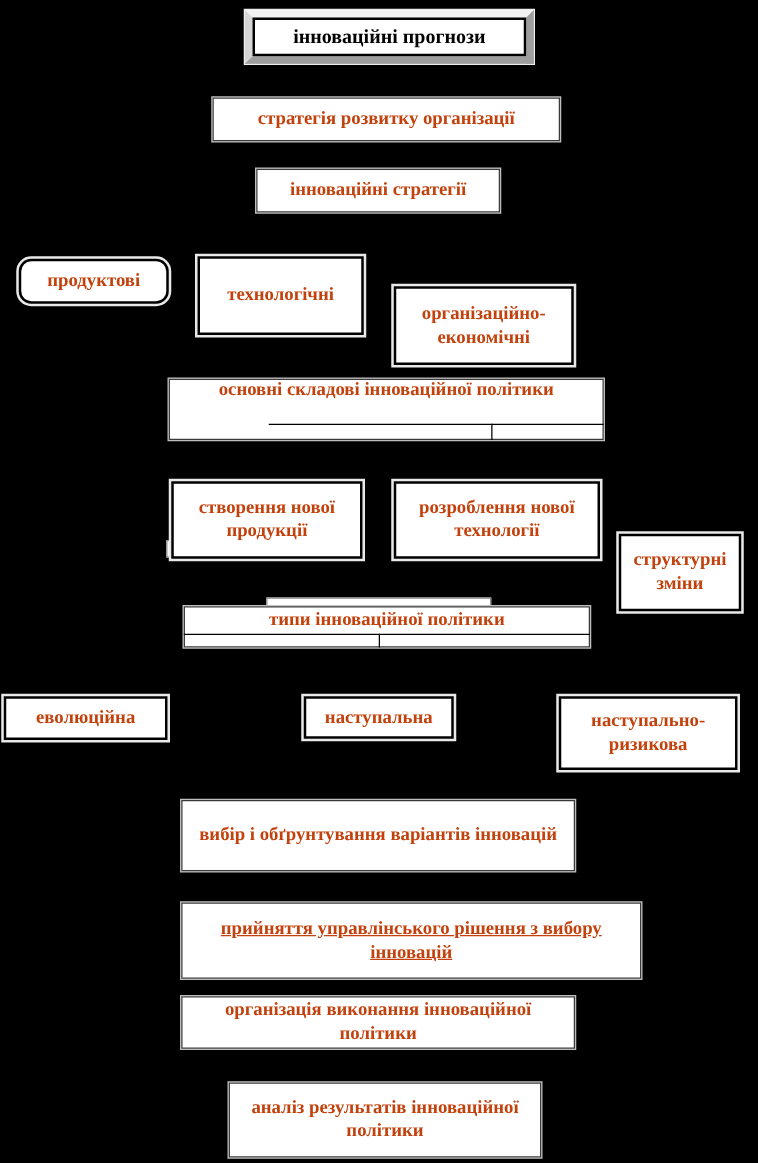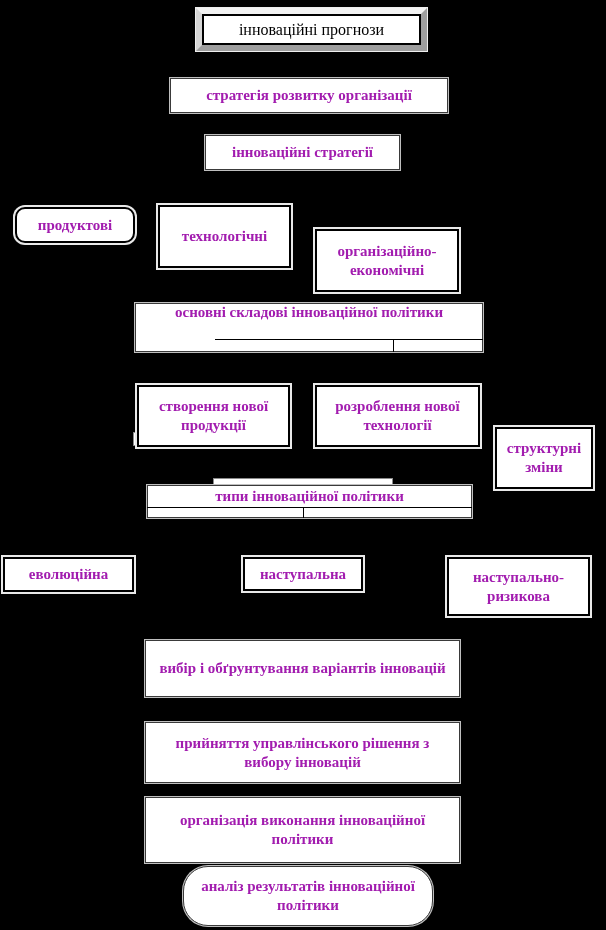--- a/index.html
+++ b/index.html
@@ -2,40 +2,40 @@
 <html><head>
 <meta charset="utf-8">
 <style>
   html,body { margin:0; padding:0; background:#000; }
   .canvas {
     position:relative; width:606px; height:930px; background:#000;
     font-family:"Liberation Serif","DejaVu Serif",serif;
     overflow:hidden;
   }
   .node {
-    position:absolute; background:#fff; color:#a21caf;
+    position:absolute; background:#fff; color:#c2410c;
     display:flex; align-items:center; justify-content:center;
     text-align:center; font-weight:bold; font-size:15px; line-height:1.25;
     box-sizing:border-box; padding:2px 6px;
   }
   
   .small { border:2px solid #000; box-shadow:0 0 0 2px #e9e9e9; }
   
   .wide  { border:1px solid #3a3a3a; box-shadow:0 0 0 1px #bfbfbf; }
 
   
   .bevel {
     position:absolute; box-sizing:border-box;
     border:6px solid; border-color:#f2f2f2 #9e9e9e #9e9e9e #d6d6d6;
     background:#c9c9c9; box-shadow:0 0 0 1px #eee;
   }
   .bevel-inner {
     position:absolute; inset:0; background:#fff; border:2px solid #000;
     display:flex; align-items:center; justify-content:center;
-    font-weight:normal; font-size:16px; text-align:center;
+    font-weight:bold; font-size:16px; text-align:center;
   }
 
   
   .hline { position:absolute; background:#000; height:1px; }
   .vline { position:absolute; background:#000; width:1px; }
   .tab   { position:absolute; background:#fff; box-sizing:border-box; border:1px solid #8a8a8a; }
 
   
   .n-forecast        { left:196px; top:8px;   width:231px; height:43px; }
   .n-strategy-dev    { left:170px; top:78px;  width:278px; height:35px; }
@@ -58,23 +58,23 @@
   .types-tab         { left:213px; top:478px; width:180px; height:12px; }
   .n-types           { left:147px; top:485px; width:325px; height:33px; padding-bottom:12px; }
   .types-hline       { left:147px; top:507px; width:325px; }
   .types-vline       { left:303px; top:507px; height:11px; }
 
   .n-evolution       { left:3px;   top:557px; width:131px; height:35px; }
   .n-offensive       { left:243px; top:557px; width:120px; height:34px; }
   .n-off-risky       { left:447px; top:557px; width:143px; height:59px; }
 
   .n-choice          { left:145px; top:640px; width:315px; height:57px; }
-  .n-decision        { left:145px; top:722px; width:315px; height:61px; }
-  .n-execution       { left:145px; top:797px; width:315px; height:66px; }
-  .n-analysis        { left:183px; top:866px; width:250px; height:60px;border-radius:25px; }
+  .n-decision        { left:145px; top:722px; width:368px; height:61px;text-decoration:underline; }
+  .n-execution       { left:145px; top:797px; width:315px; height:42px; }
+  .n-analysis        { left:183px; top:866px; width:250px; height:60px; }
 </style>
 </head>
 <body>
 
 <div class="canvas">
 
   <div class="bevel n-forecast">
     <div class="bevel-inner">інноваційні прогнози</div>
   </div>
 

